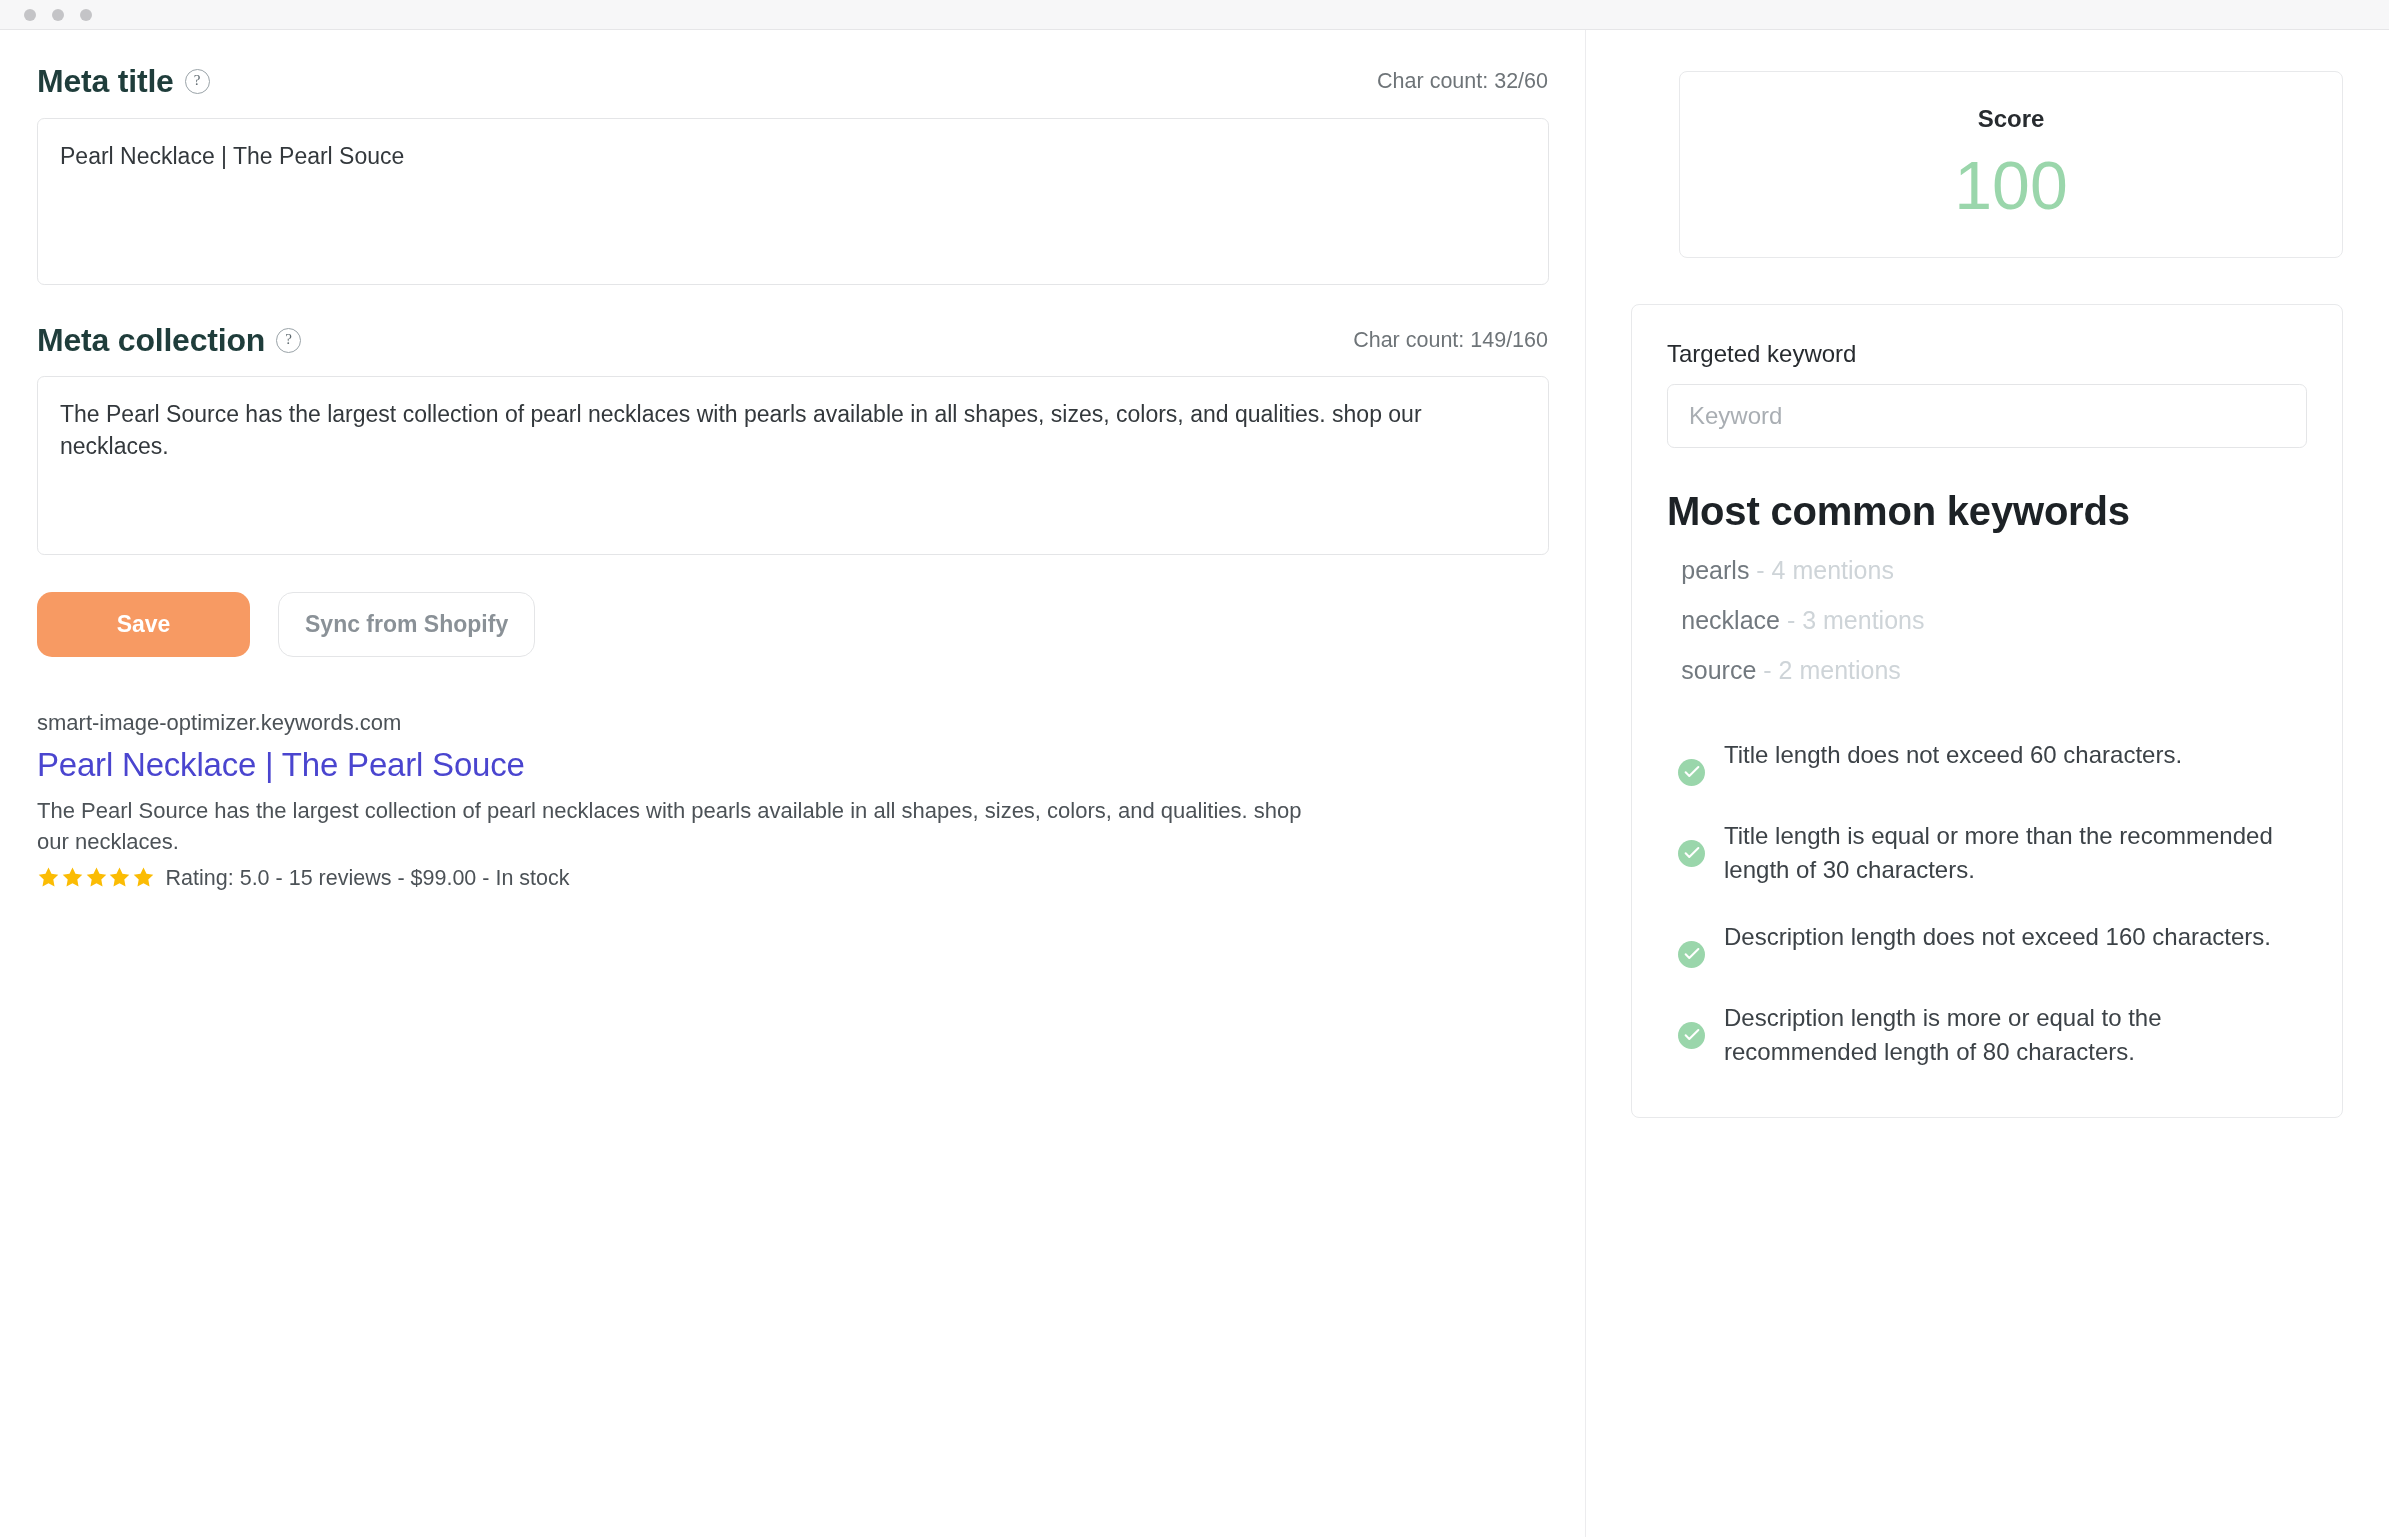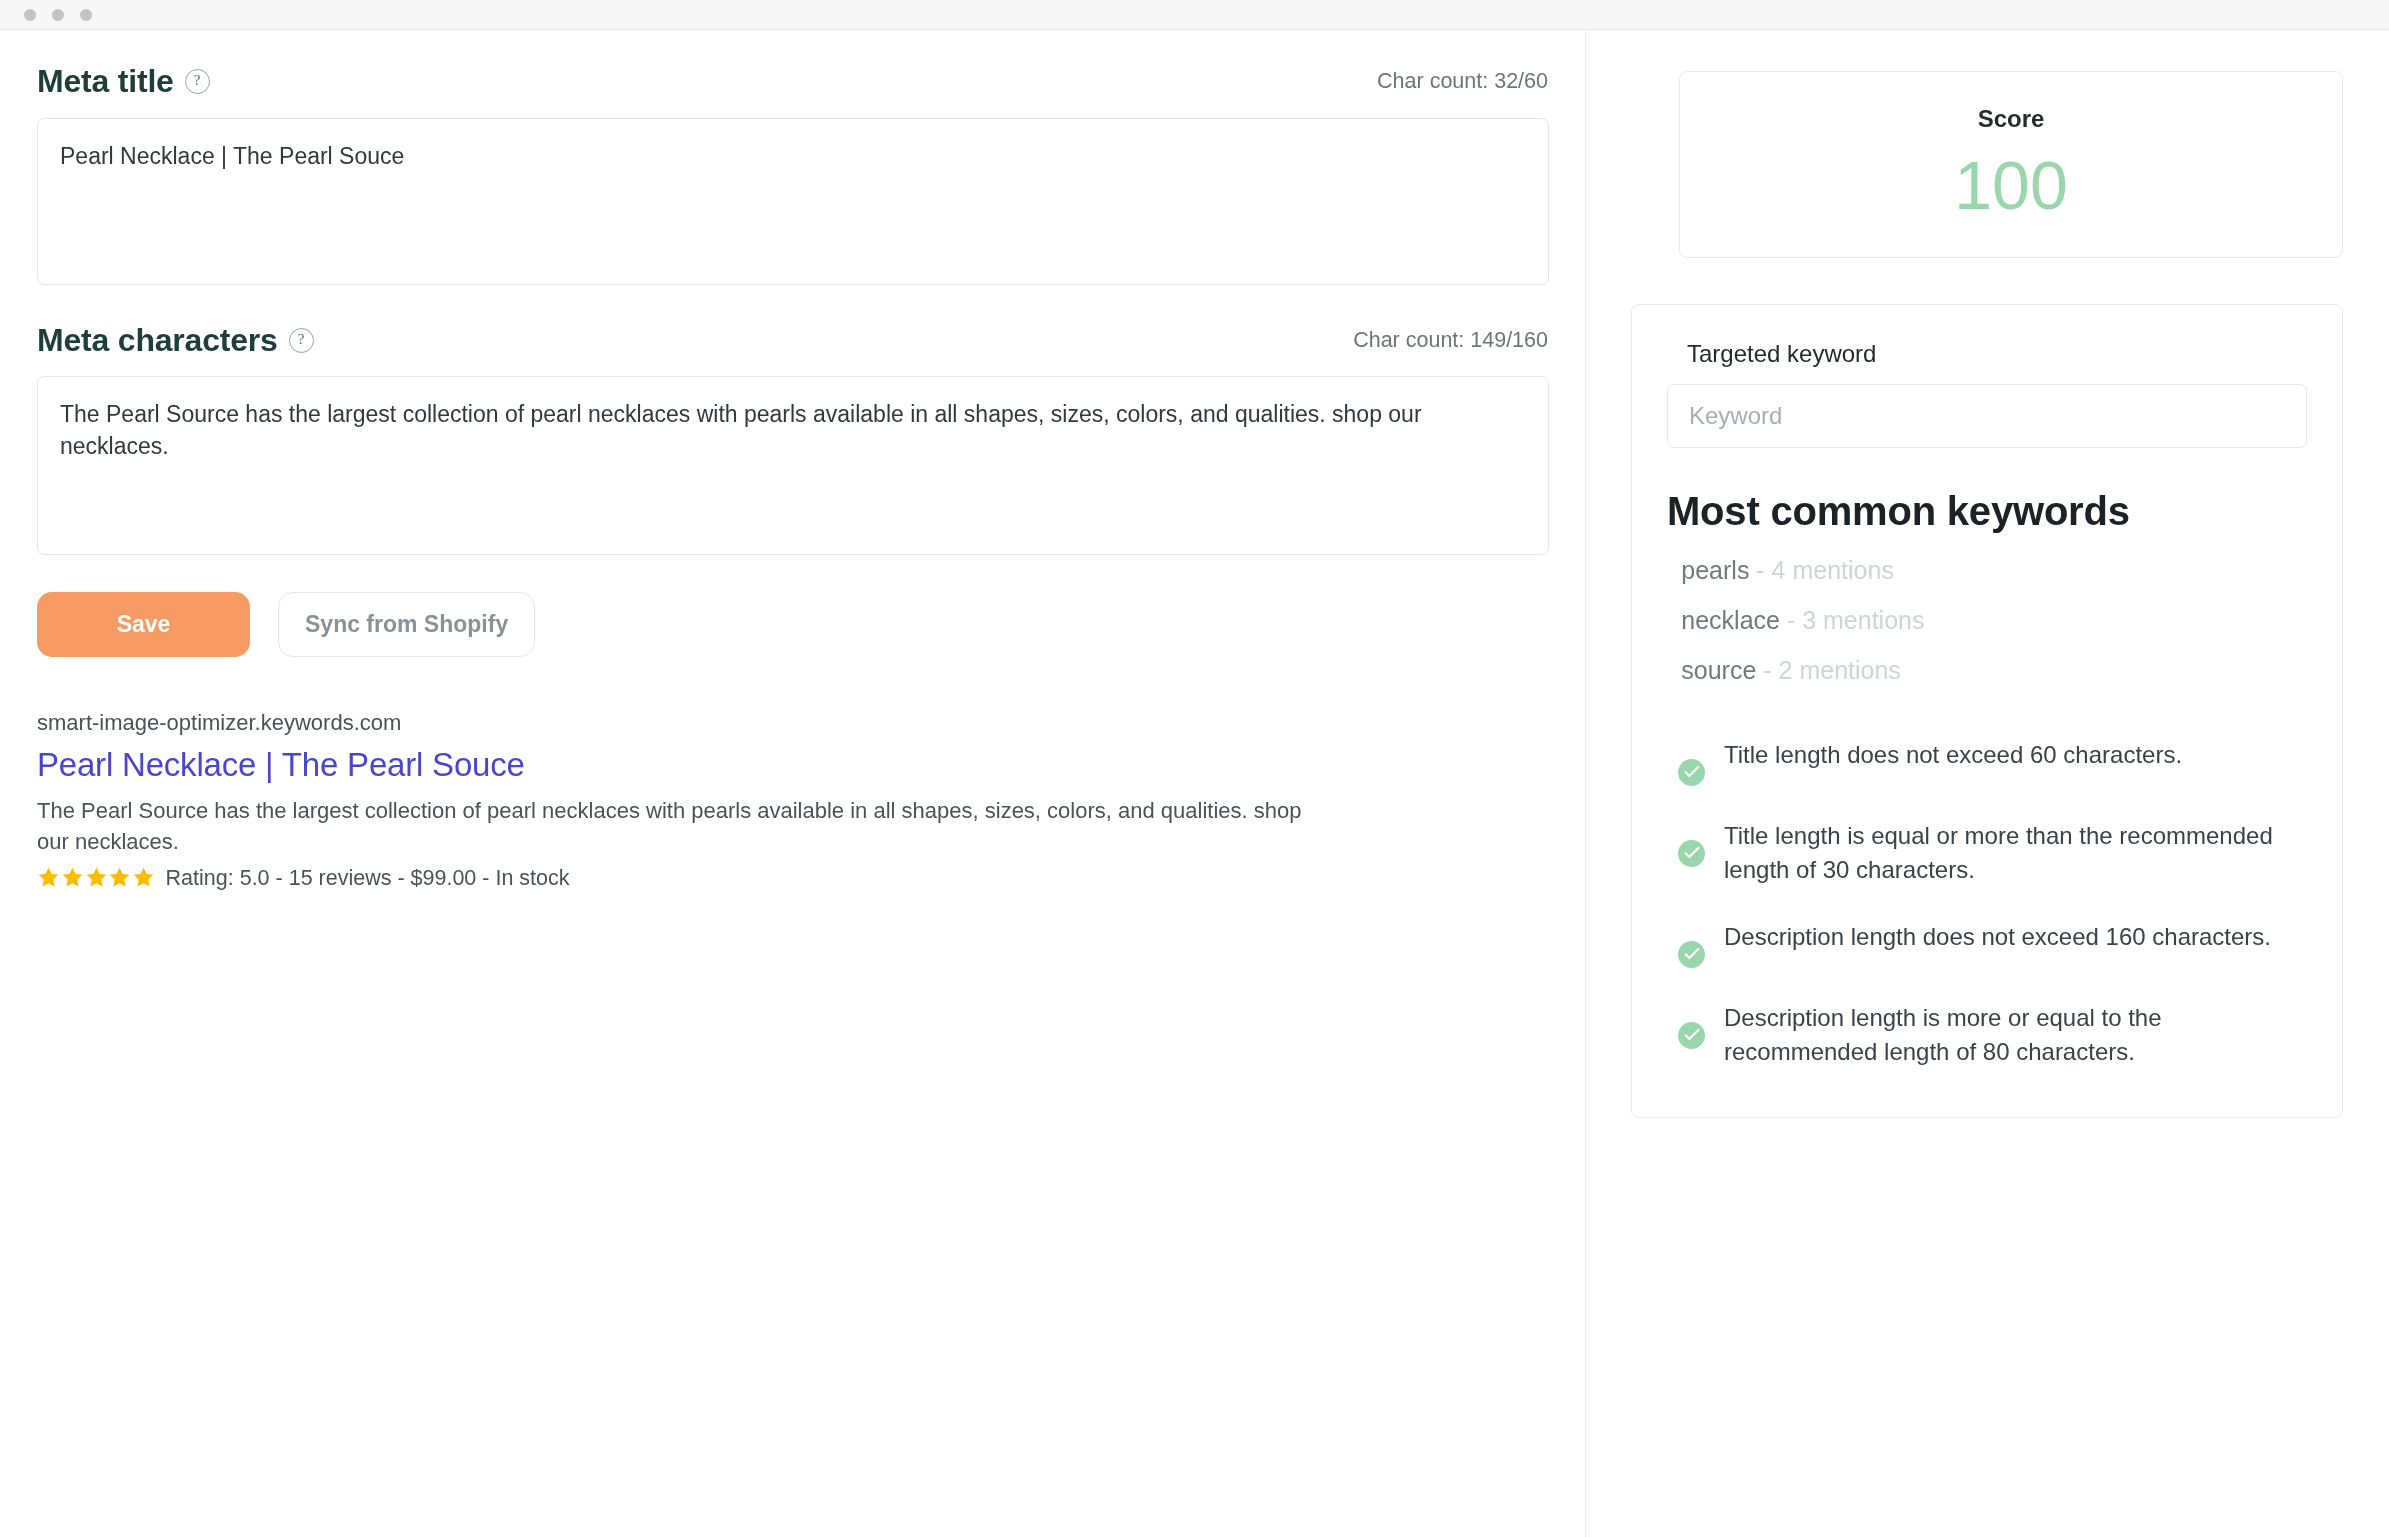--- a/index.html
+++ b/index.html
@@ -203,21 +203,20 @@
     line-height: 1;
   }
 
   .card-details {
     padding: 35px 35px 48px 35px;
   }
   .target-label {
     font-size: 24px;
     color: #272b2f;
     margin-bottom: 16px;
-    margin-left: 20px;
   }
   .keyword-input {
     width: 100%;
     height: 64px;
     border: 0.8px solid #e4e5e7;
     border-radius: 7.2px;
     padding: 12px 21px;
     font-size: 24px;
     color: #33383c;
     font-family: "Liberation Sans", sans-serif;
@@ -291,21 +290,21 @@
           <span class="help-icon">?</span>
         </div>
         <span class="char-count">Char count: 32/60</span>
       </div>
       <textarea class="textbox title-box" placeholder="Meta title" style="">Pearl Necklace | The Pearl Souce</textarea>
     </div>
 
     <div class="field-block desc">
       <div class="field-head">
         <div class="field-label-wrap">
-          <span class="field-label">Meta characters</span>
+          <span class="field-label">Meta collection</span>
           <span class="help-icon">?</span>
         </div>
         <span class="char-count">Char count: 149/160</span>
       </div>
       <textarea class="textbox desc-box" placeholder="Meta description" style="">The Pearl Source has the largest collection of pearl necklaces with pearls available in all shapes, sizes, colors, and qualities. shop our necklaces.</textarea>
     </div>
 
     <div class="btn-row">
       <button class="btn btn-save">Save</button>
       <button class="btn btn-sync">Sync from Shopify</button>

